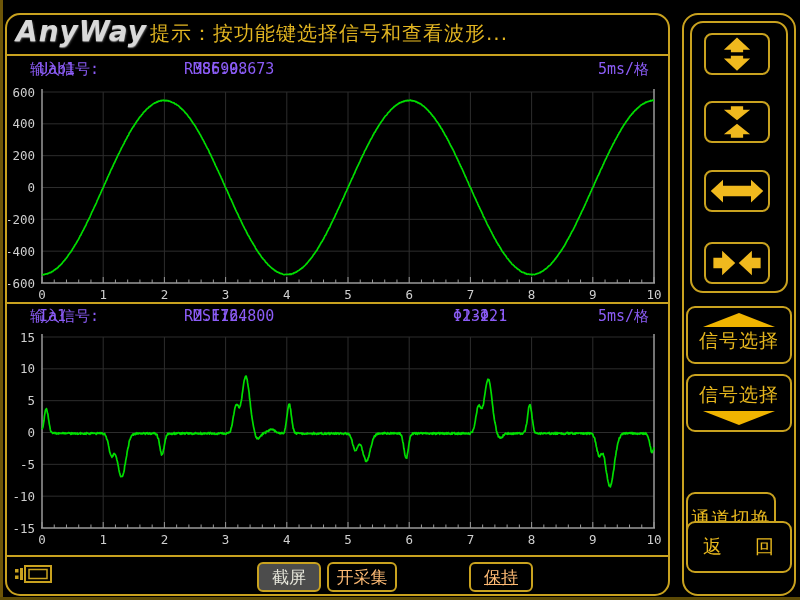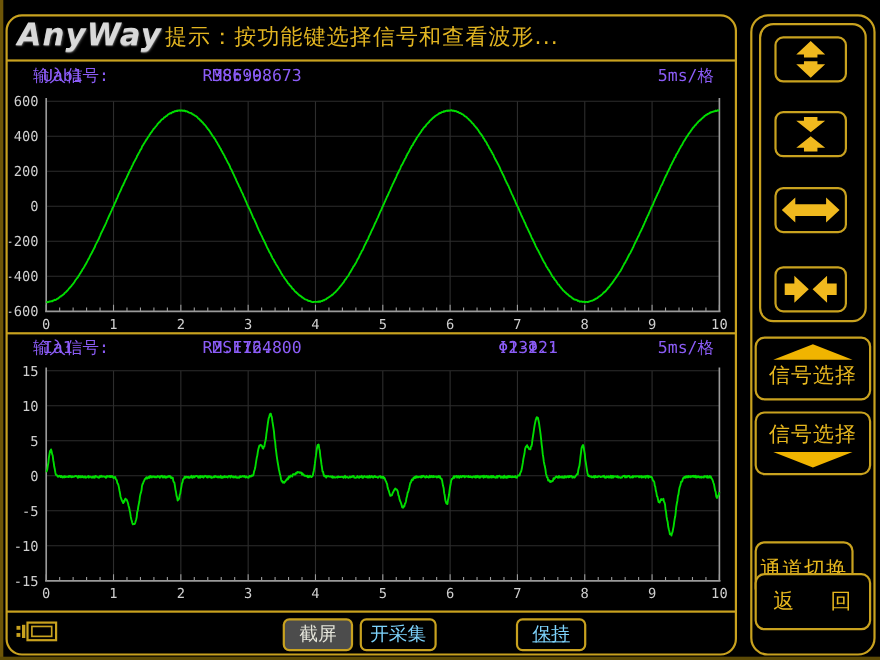--- a/index.html
+++ b/index.html
@@ -13,21 +13,21 @@
         text-shadow:0 1px 1px rgba(255,255,255,.45),0 -1px 1px rgba(0,0,0,.9),1px 1px 2px #3a3a3a;}
   .hint{position:absolute;left:150px;top:20px;font-size:20px;color:#e2b521;letter-spacing:1px;text-align:right;}
   .phdr{position:absolute;left:0;width:672px;height:22px;font:15px "DejaVu Sans Mono","DejaVu Sans",monospace;color:#8b5cf6;}
   .phdr span{position:absolute;white-space:pre;}
   .sbtn{position:absolute;border:2px solid #c9a21f;border-radius:9px;box-sizing:border-box;
         background:#000;color:#e8b81e;text-align:center;cursor:pointer;}
   .sbtn .lbl{font-size:19px;letter-spacing:1px;display:block;}
   .ibtn{position:absolute;left:12px;width:66px;height:42px;border:2px solid #c9a21f;border-radius:8px;
         box-sizing:border-box;background:#000;display:flex;align-items:center;justify-content:center;cursor:pointer;}
   .bbtn{position:absolute;top:562px;height:30px;border:2px solid #c9a21f;border-radius:6px;box-sizing:border-box;
-        background:#000;color:#7dd3fc;font-size:17px;text-align:center;line-height:26px;cursor:pointer;white-space:pre;}
+        background:#000;color:#fdba74;font-size:17px;text-align:center;line-height:26px;cursor:pointer;white-space:pre;}
   .bbtn.active{background:#4c4c4c;color:#e5e5da;}
   svg{display:block;}
 </style>
 </head>
 <body>
 
 <div class="abs" style="left:0;top:0;width:3px;height:600px;background:#6e5608;"></div>
 <div class="abs" style="left:0;top:597px;width:800px;height:3px;background:#5c4a06;"></div>
 
 <div class="frame" style="left:5px;top:13px;width:665px;height:583px;"></div>

